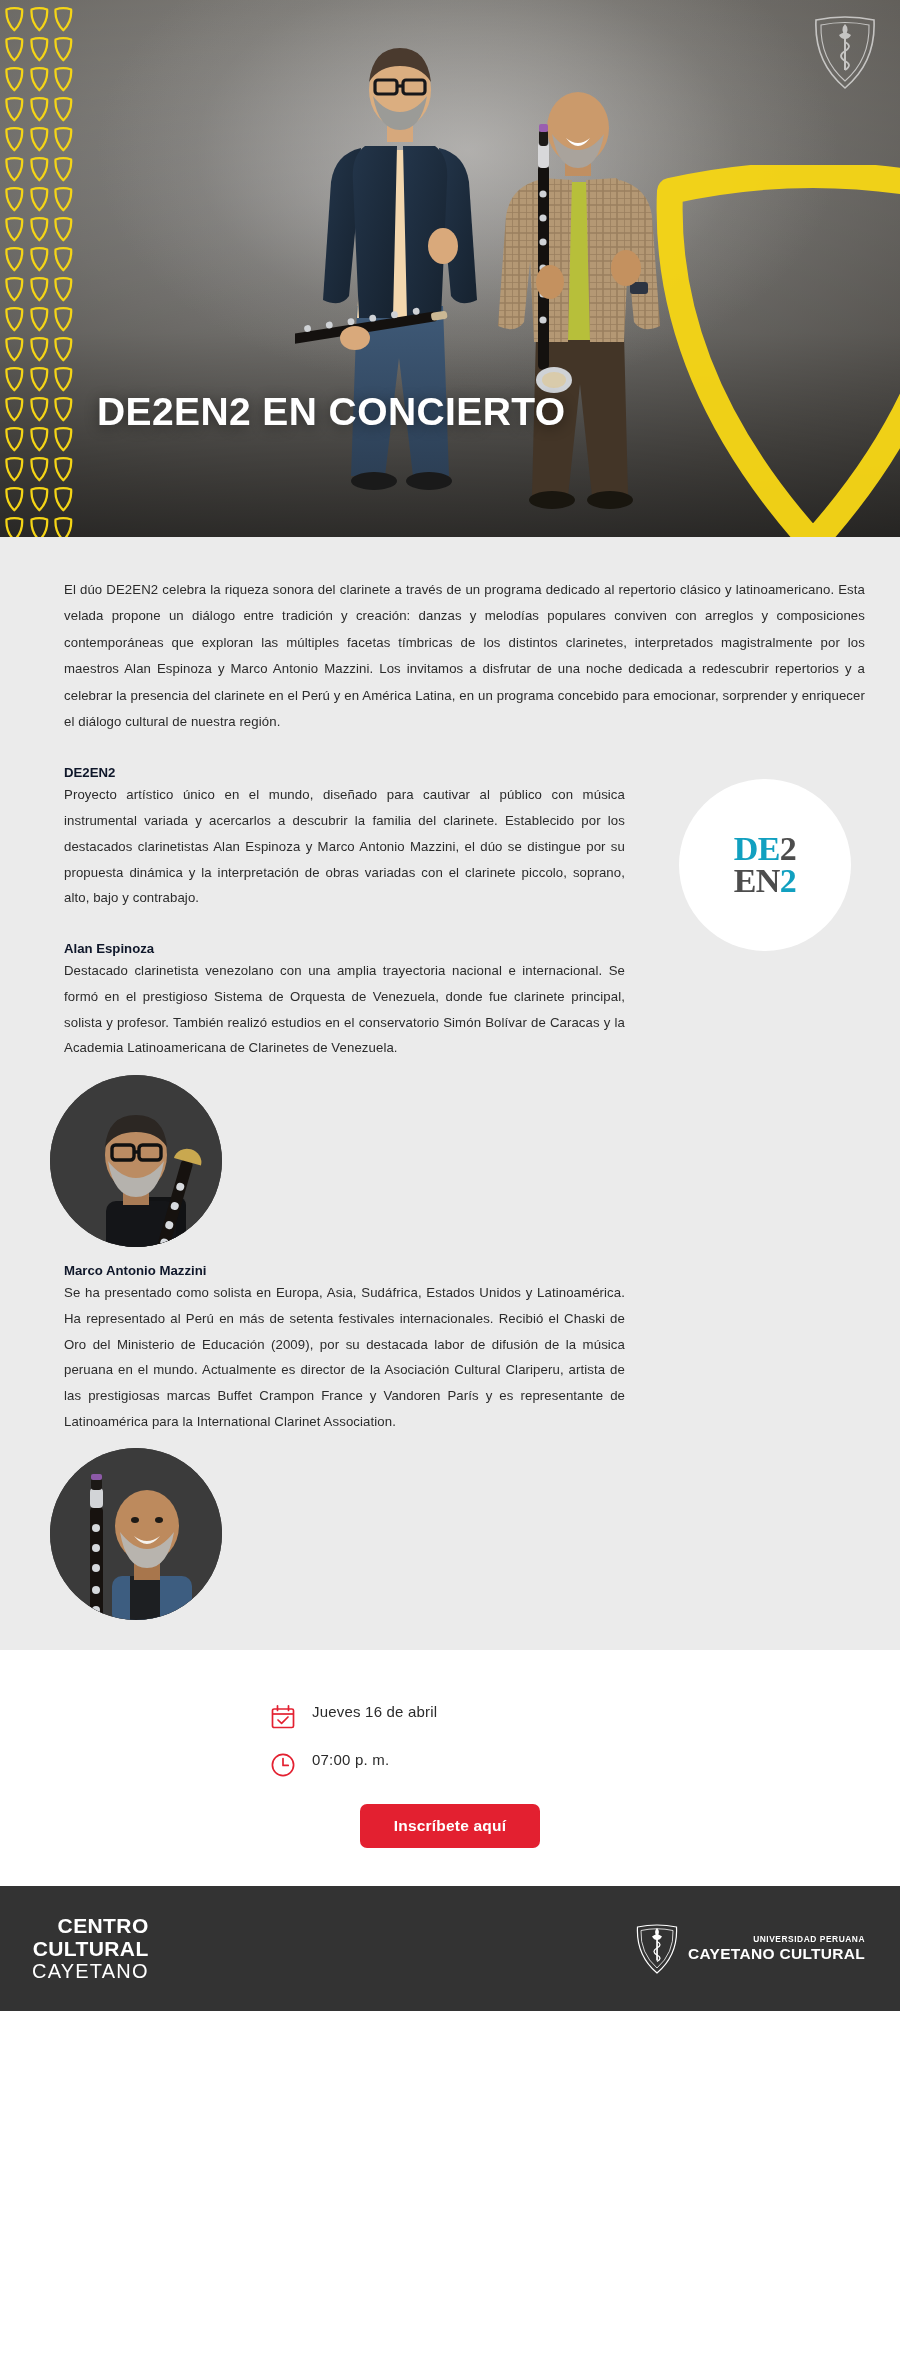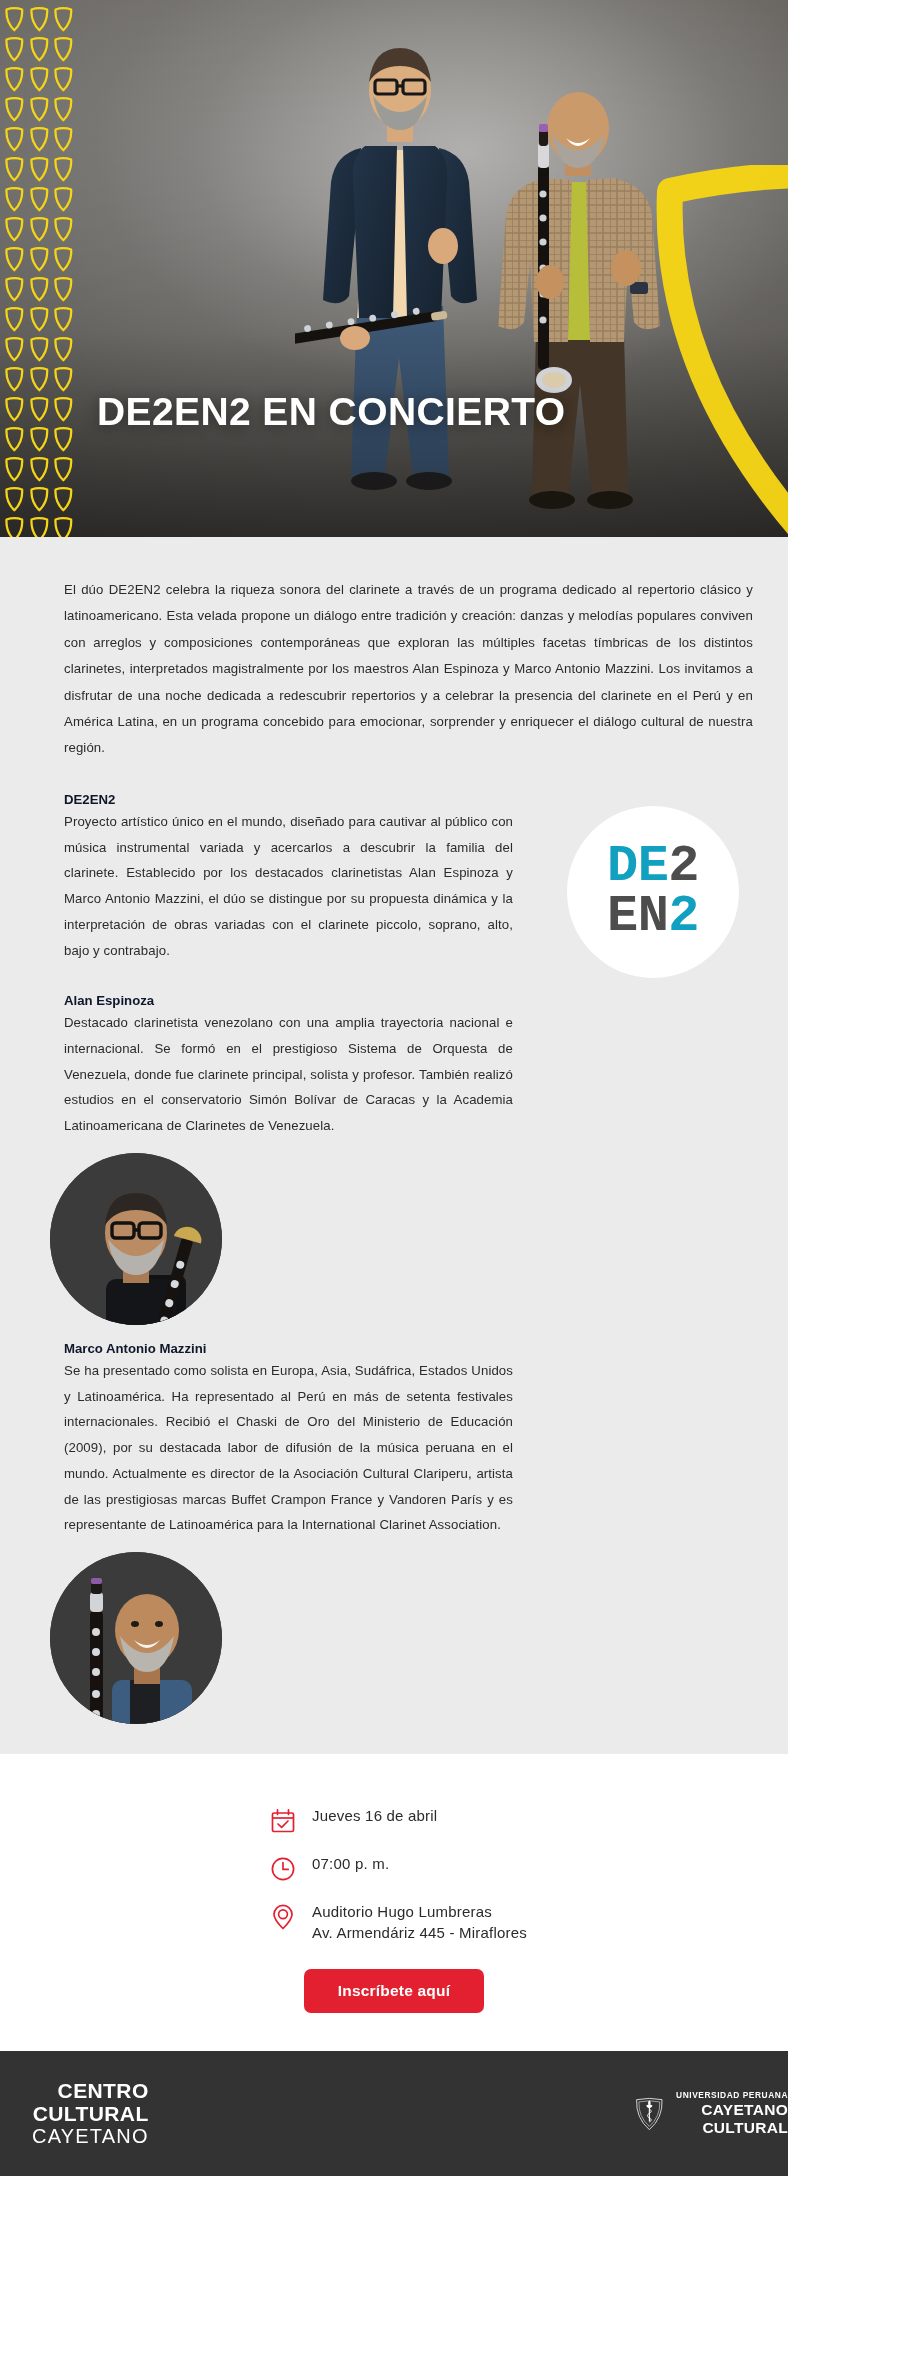--- a/index.html
+++ b/index.html
@@ -5,21 +5,21 @@
 <style>
   * { box-sizing: border-box; margin: 0; padding: 0; }
 
   html, body {
     width: 900px;
     background: #ffffff;
     font-family: "Liberation Sans", sans-serif;
   }
 
   .page {
-    width: 788px;
+    width: 900px;
     height: 2356px;
     position: relative;
     overflow: hidden;
     background: #ffffff;
   }
 
   
   .hero {
     position: relative;
     width: 900px;
@@ -142,24 +142,24 @@
 
   .logo-circle {
     background: #ffffff;
     display: flex;
     align-items: center;
     justify-content: center;
   }
   .logo-lines {
     text-align: right;
     font-weight: 800;
-    font-size: 52px;
+    font-size: 34px;
     line-height: 0.95;
     letter-spacing: -0.5px;
-    font-family: Liberation Mono, monospace;
+    font-family: Liberation Serif, serif;
   }
   .lg-cyan { color: #12a0c0; }
   .lg-dark { color: #4d4d4d; }
 
   .photo-circle { background: #3a3a3a; position: relative; }
 
   
   .event-section {
     background: #ffffff;
     padding: 52px 0 38px 0;
@@ -648,30 +648,20 @@
       <div class="event-row">
         <svg class="event-icon" viewBox="0 0 26 26">
           <circle cx="13" cy="13" r="10.6" fill="none" stroke="#E32030" stroke-width="1.7"></circle>
           <polyline points="13,6.5 13,13.4 18.2,13.4" fill="none" stroke="#E32030" stroke-width="1.7" stroke-linecap="round" stroke-linejoin="round"></polyline>
         </svg>
         <div class="event-text">
           <span>07:00 p. m.</span>
         </div>
       </div>
 
-      <div class="event-row">
-        <svg class="event-icon" viewBox="0 0 26 26">
-          <path d="M13 24.5 C13 24.5 22 15.4 22 10.4 A9 9 0 0 0 4 10.4 C4 15.4 13 24.5 13 24.5 Z" fill="none" stroke="#E32030" stroke-width="1.7" stroke-linejoin="round"></path>
-          <circle cx="13" cy="10.3" r="4.4" fill="none" stroke="#E32030" stroke-width="1.7"></circle>
-        </svg>
-        <div class="event-text">
-          <span>Auditorio Hugo Lumbreras</span>
-          <span class="line2">Av. Armendáriz 445 - Miraflores</span>
-        </div>
-      </div>
     </div>
 
     <div class="cta-wrap">
       <button class="cta-button">Inscríbete aquí</button>
     </div>
   </div>
 
   <div class="footer">
     <div class="footer-logo">
       <div class="fl1">CENTRO</div>

